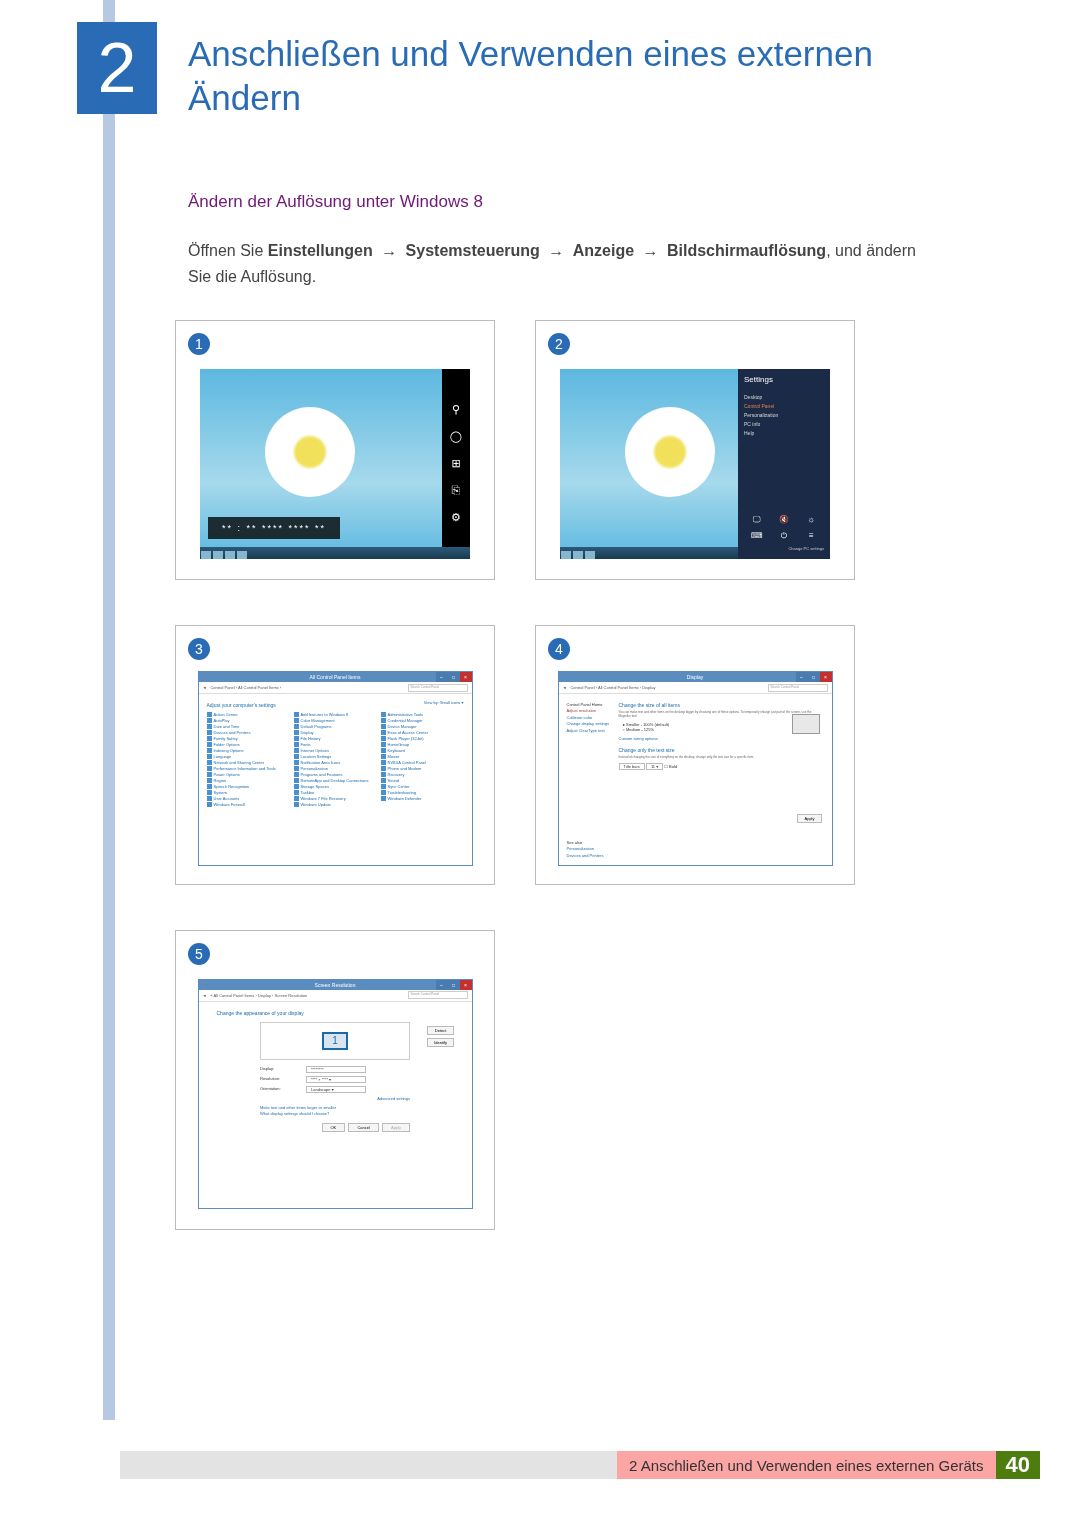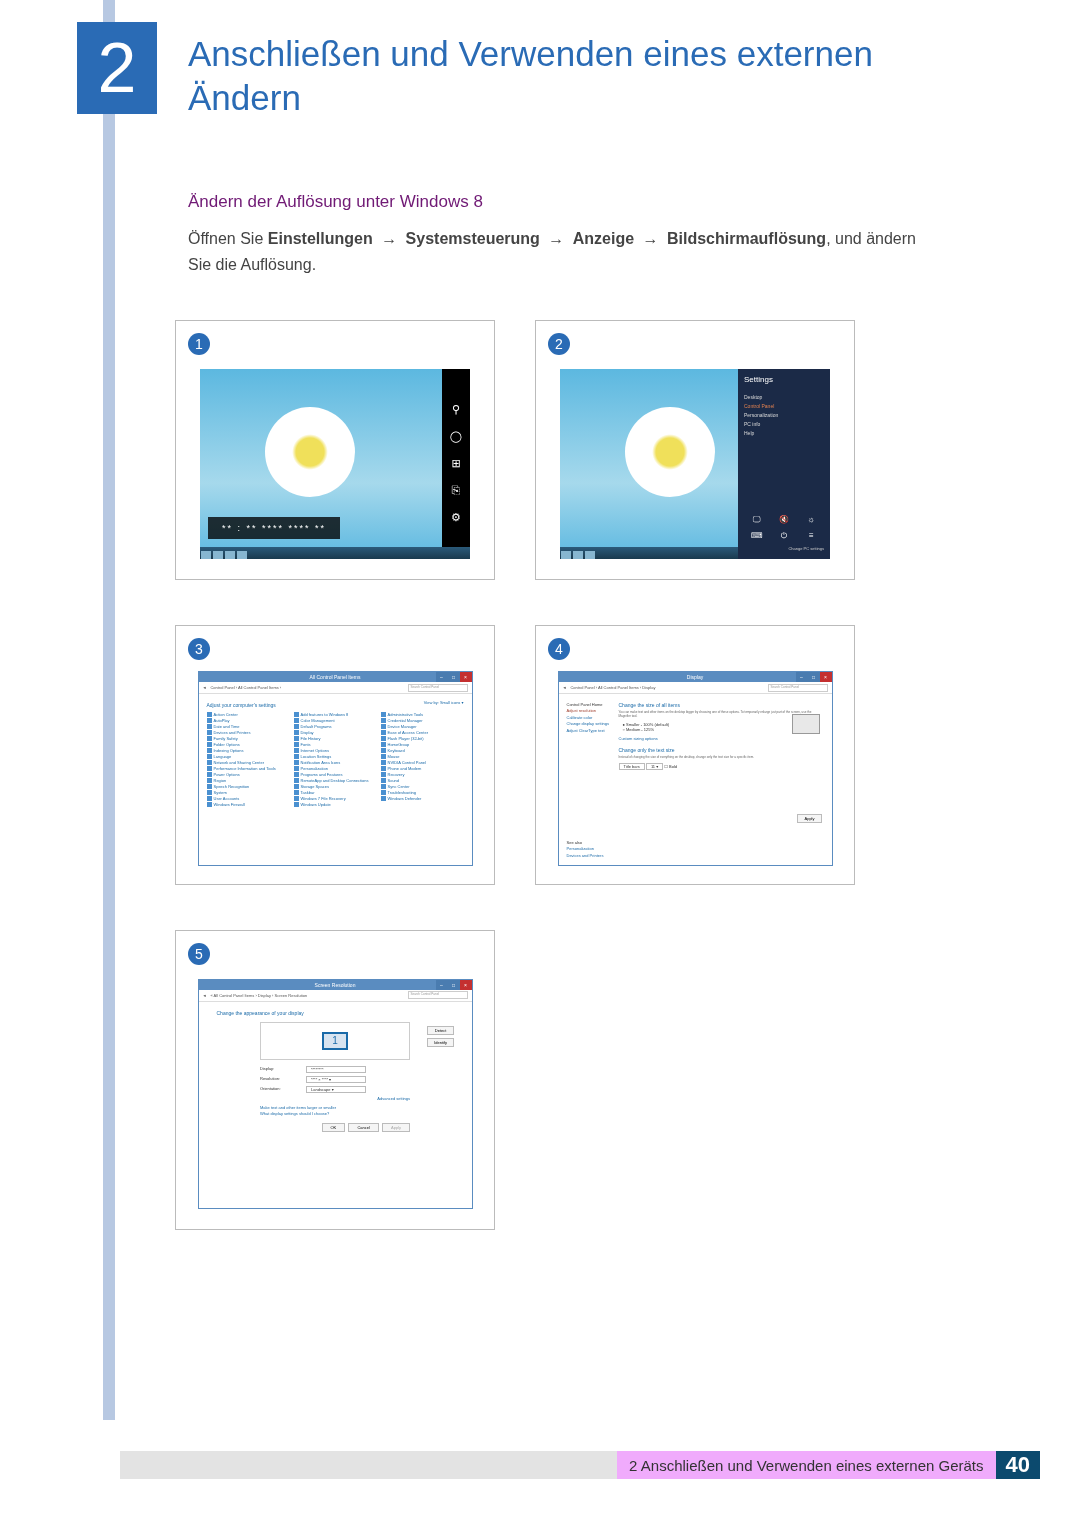--- a/index.html
+++ b/index.html
@@ -46,21 +46,21 @@
   .section-heading {
     position: absolute;
     left: 188px;
     top: 192px;
     font-size: 17px;
     color: #701a75;
   }
   .body-text {
     position: absolute;
     left: 188px;
-    top: 226px;
+    top: 238px;
     font-size: 16px;
     color: #444;
     line-height: 1.65;
     width: 740px;
   }
   .body-text b { font-weight: bold; }
   .arrow { margin: 0 4px; }
 
   .figure-grid {
     position: absolute;
@@ -367,30 +367,30 @@
     justify-content: flex-end;
     align-items: center;
     gap: 0;
   }
   .footer-bar {
     height: 28px;
     background: #e3e3e3;
     flex: 1;
   }
   .footer-text {
-    background: #f0abfc;
+    background: #fca5a5;
     color: #333;
     font-size: 15px;
     padding: 6px 12px;
     height: 28px;
     display: flex;
     align-items: center;
   }
   .footer-num {
-    background: #0c4a6e;
+    background: #4d7c0f;
     color: #fff;
     font-size: 22px;
     font-weight: bold;
     padding: 0 10px;
     height: 28px;
     display: flex;
     align-items: center;
   }
 </style>
 </head>

